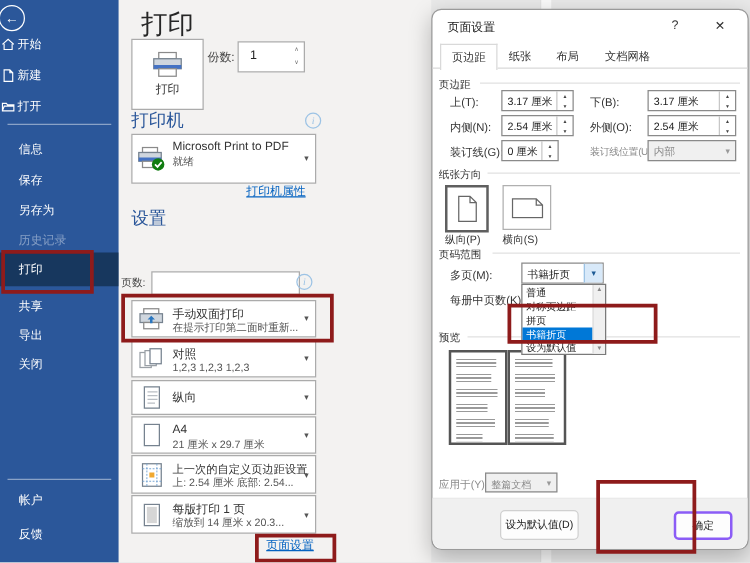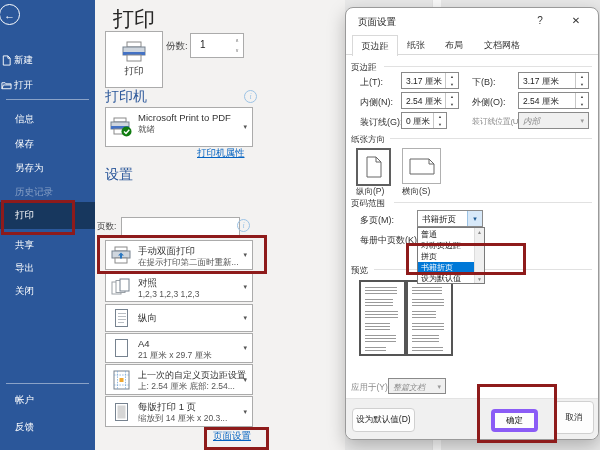--- a/index.html
+++ b/index.html
@@ -49,54 +49,60 @@
   .tab{position:absolute;top:2px;height:19px;display:flex;align-items:center;justify-content:center;font-size:9px;color:#333;}
   .tab.active{background:#fff;border:1px solid #d9d9d9;border-bottom:none;top:1px;height:20px;z-index:2;}
   .grp-lbl{position:absolute;font-size:8.5px;color:#333;}
   .grp-line{position:absolute;height:1px;background:#e1e1e1;}
   .flabel{position:absolute;font-size:9px;color:#333;white-space:nowrap;}
   .field{position:absolute;height:17px;background:#fff;border:1px solid #8a8a8a;box-sizing:border-box;}
   .field .fv{position:absolute;left:4px;top:3px;font-size:8.5px;color:#222;white-space:nowrap;}
   .spincol{position:absolute;right:0;top:0;bottom:0;width:12px;border-left:1px solid #c7c7c7;display:flex;flex-direction:column;}
   .spincol div{flex:1;display:flex;align-items:center;justify-content:center;font-size:4px;color:#444;}
   .fselect{background:#f0f0f0;}
-  .fselect .fv{color:#8a8a8a;font-style:italic;}
+  .fselect .fv{color:#8a8a8a;}
   .fselect .chev{position:absolute;right:4px;top:4px;font-size:7px;color:#999;}
   .orient-box{position:absolute;background:#fff;display:flex;align-items:center;justify-content:center;}
   .orient-box.sel{border:2px solid #5f5f5f;}
   .orient-box.unsel{border:1px solid #b0b0b0;}
   .mp-combo{position:absolute;height:17px;background:#fff;border:1px solid #8a8a8a;box-sizing:border-box;}
   .mp-combo .fv{position:absolute;left:4px;top:3px;font-size:8.5px;color:#222;}
   .mp-combo .chevbox{position:absolute;right:0;top:0;bottom:0;width:14px;background:#d8e9f9;border-left:1px solid #9cc3e5;
     display:flex;align-items:center;justify-content:center;font-size:7px;color:#1c5a94;}
   .ddlist{position:absolute;background:#fff;border:1px solid #7a7a7a;z-index:20;}
   .dditem{position:absolute;left:0;width:47px;height:11px;line-height:11px;padding-left:3px;font-size:8px;color:#222;white-space:nowrap;}
   .dditem.sel{background:#0078d7;color:#fff;width:54px;}
   .ddscroll{position:absolute;right:0;top:0;bottom:0;width:9px;background:#f0f0f0;border-left:1px solid #dcdcdc;}
   .ddscroll .a{position:absolute;left:0;width:9px;font-size:5px;color:#888;text-align:center;}
   .book-page{position:absolute;background:#fff;border:2px solid #555;box-sizing:border-box;padding:5px 4px;}
   .plg{height:9px;margin-bottom:3px;background:repeating-linear-gradient(#9a9a9a 0 1px,transparent 1px 3px);}
   .footer{position:absolute;left:0;bottom:0;width:252px;height:40px;background:#f0f0f0;border-top:1px solid #e3e3e3;
     border-radius:0 0 8px 8px;}
   .wbtn{position:absolute;background:#fdfdfd;border:1px solid #d0d0d0;border-radius:4px;font-size:8.5px;color:#1a1a1a;
-    display:flex;align-items:center;justify-content:center;box-sizing:border-box;}
-  .wbtn.primary{border:4px solid #8b5cf6;}
+    display:flex;align-items:center;justify-content:center;box-sizing:border-box;margin-left:48px;}
+  .wbtn.primary{border:2px solid #8b5cf6;}
   
   .anno{position:absolute;border:3px solid #8e1b1b;z-index:60;pointer-events:none;}
 </style>
 </head>
 <body>
 
 <div class="stage">
 
   <aside class="sidebar">
     <div class="back-btn">
       <span>←</span>
     </div>
 
+    <div class="sb-item" style="top:24px">
+      <svg class="sb-ic" viewBox="0 0 12 12">
+          <path d="M1 6 L6 1.5 L11 6 M2.5 5.5 V10.5 H9.5 V5.5" fill="none" stroke="#fff" stroke-width="1"></path>
+        </svg>
+      <span class="lbl">开始</span>
+    </div>
     <div class="sb-item" style="top:49px">
       <svg class="sb-ic" viewBox="0 0 12 12">
           <path d="M2.5 1 H7.5 L10 3.5 V11 H2.5 Z M7.5 1 V3.5 H10" fill="none" stroke="#fff" stroke-width="1"></path>
         </svg>
       <span class="lbl">新建</span>
     </div>
     <div class="sb-item" style="top:74px">
       <svg class="sb-ic" viewBox="0 0 12 12">
           <path d="M1 3 H4.5 L5.5 4.2 H11 V9.5 H1 Z M1 9.5 L2.6 5.4 H11" fill="none" stroke="#fff" stroke-width="1"></path>
         </svg>

